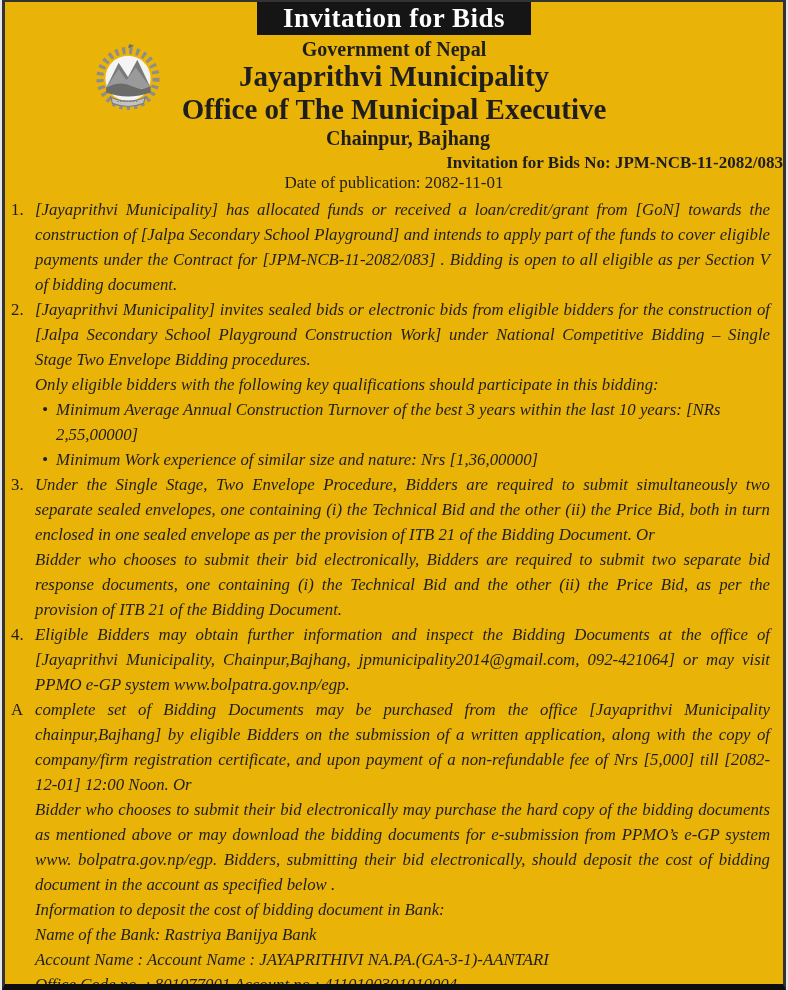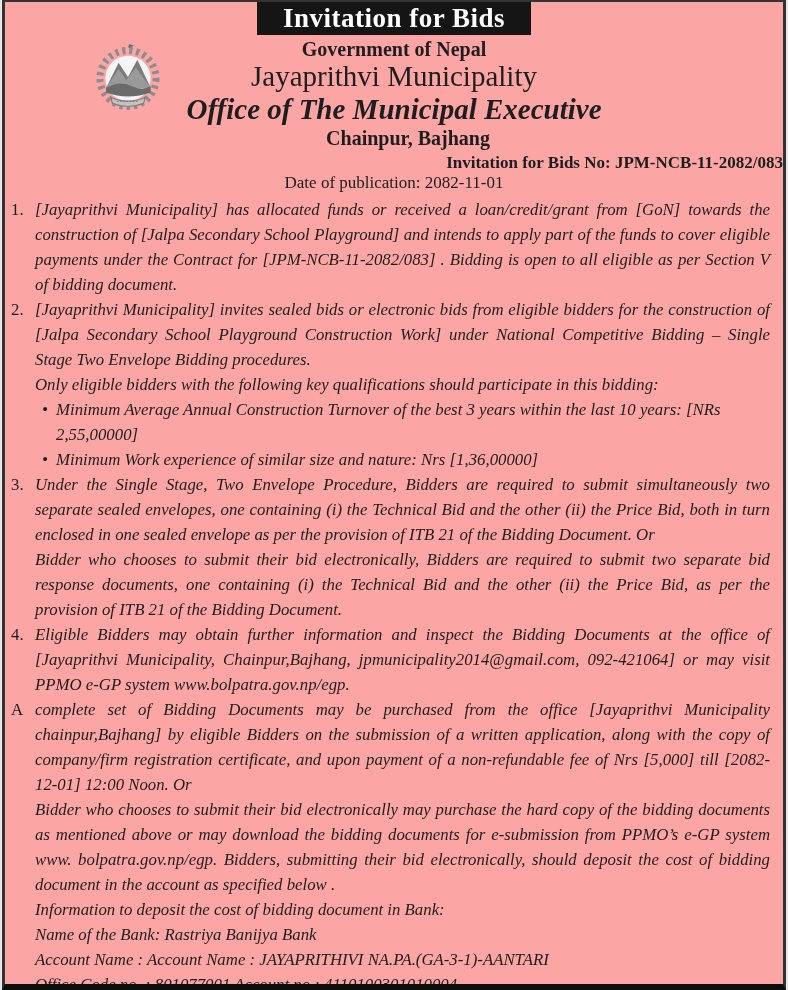--- a/index.html
+++ b/index.html
@@ -2,43 +2,43 @@
 <html><head>
 <meta charset="utf-8">
 <style>
   html, body { margin: 0; padding: 0; background: #e8e8e8; }
   .page {
     position: relative;
     width: 784px;
     height: 990px;
     box-sizing: border-box;
     margin: 0 auto;
-    background: #fca5a5;
+    background: #eab308;
     border: 3px solid #333333;
     border-top-width: 2px;
     border-bottom: 6px solid #0e0e0e;
     font-family: "Liberation Serif", serif;
     color: #1e1e1e;
     overflow: hidden;
   }
   .title-bar {
     width: fit-content;
     margin: 0 auto;
     background: #151515;
     color: #ffffff;
     font-size: 27px;
     font-weight: bold;
     line-height: 32px;
     padding: 0 26px 1px 26px;
     letter-spacing: 0.5px;
   }
   .header { text-align: center; line-height: 1.12; }
   .header .govt     { font-size: 20px; font-weight: bold; margin-top: 3px; }
-  .header .muni     { font-size: 29px; font-weight: normal; }
-  .header .office   { font-size: 29px; font-weight: bold; font-style: italic; }
+  .header .muni     { font-size: 29px; font-weight: bold; }
+  .header .office   { font-size: 29px; font-weight: bold; }
   .header .location { font-size: 20px; font-weight: bold; margin-top: 2px; padding-left: 28px; }
   .header .bidno    { font-size: 17px; font-weight: bold; margin-top: 3px; text-align: right; }
   .header .pubdate  { font-size: 17px; font-weight: normal; margin-top: 1px; }
   .emblem {
     position: absolute;
     left: 84px; top: 40px;
     width: 78px; height: 76px;
   }
   .doc-body {
     margin-top: 5px;

